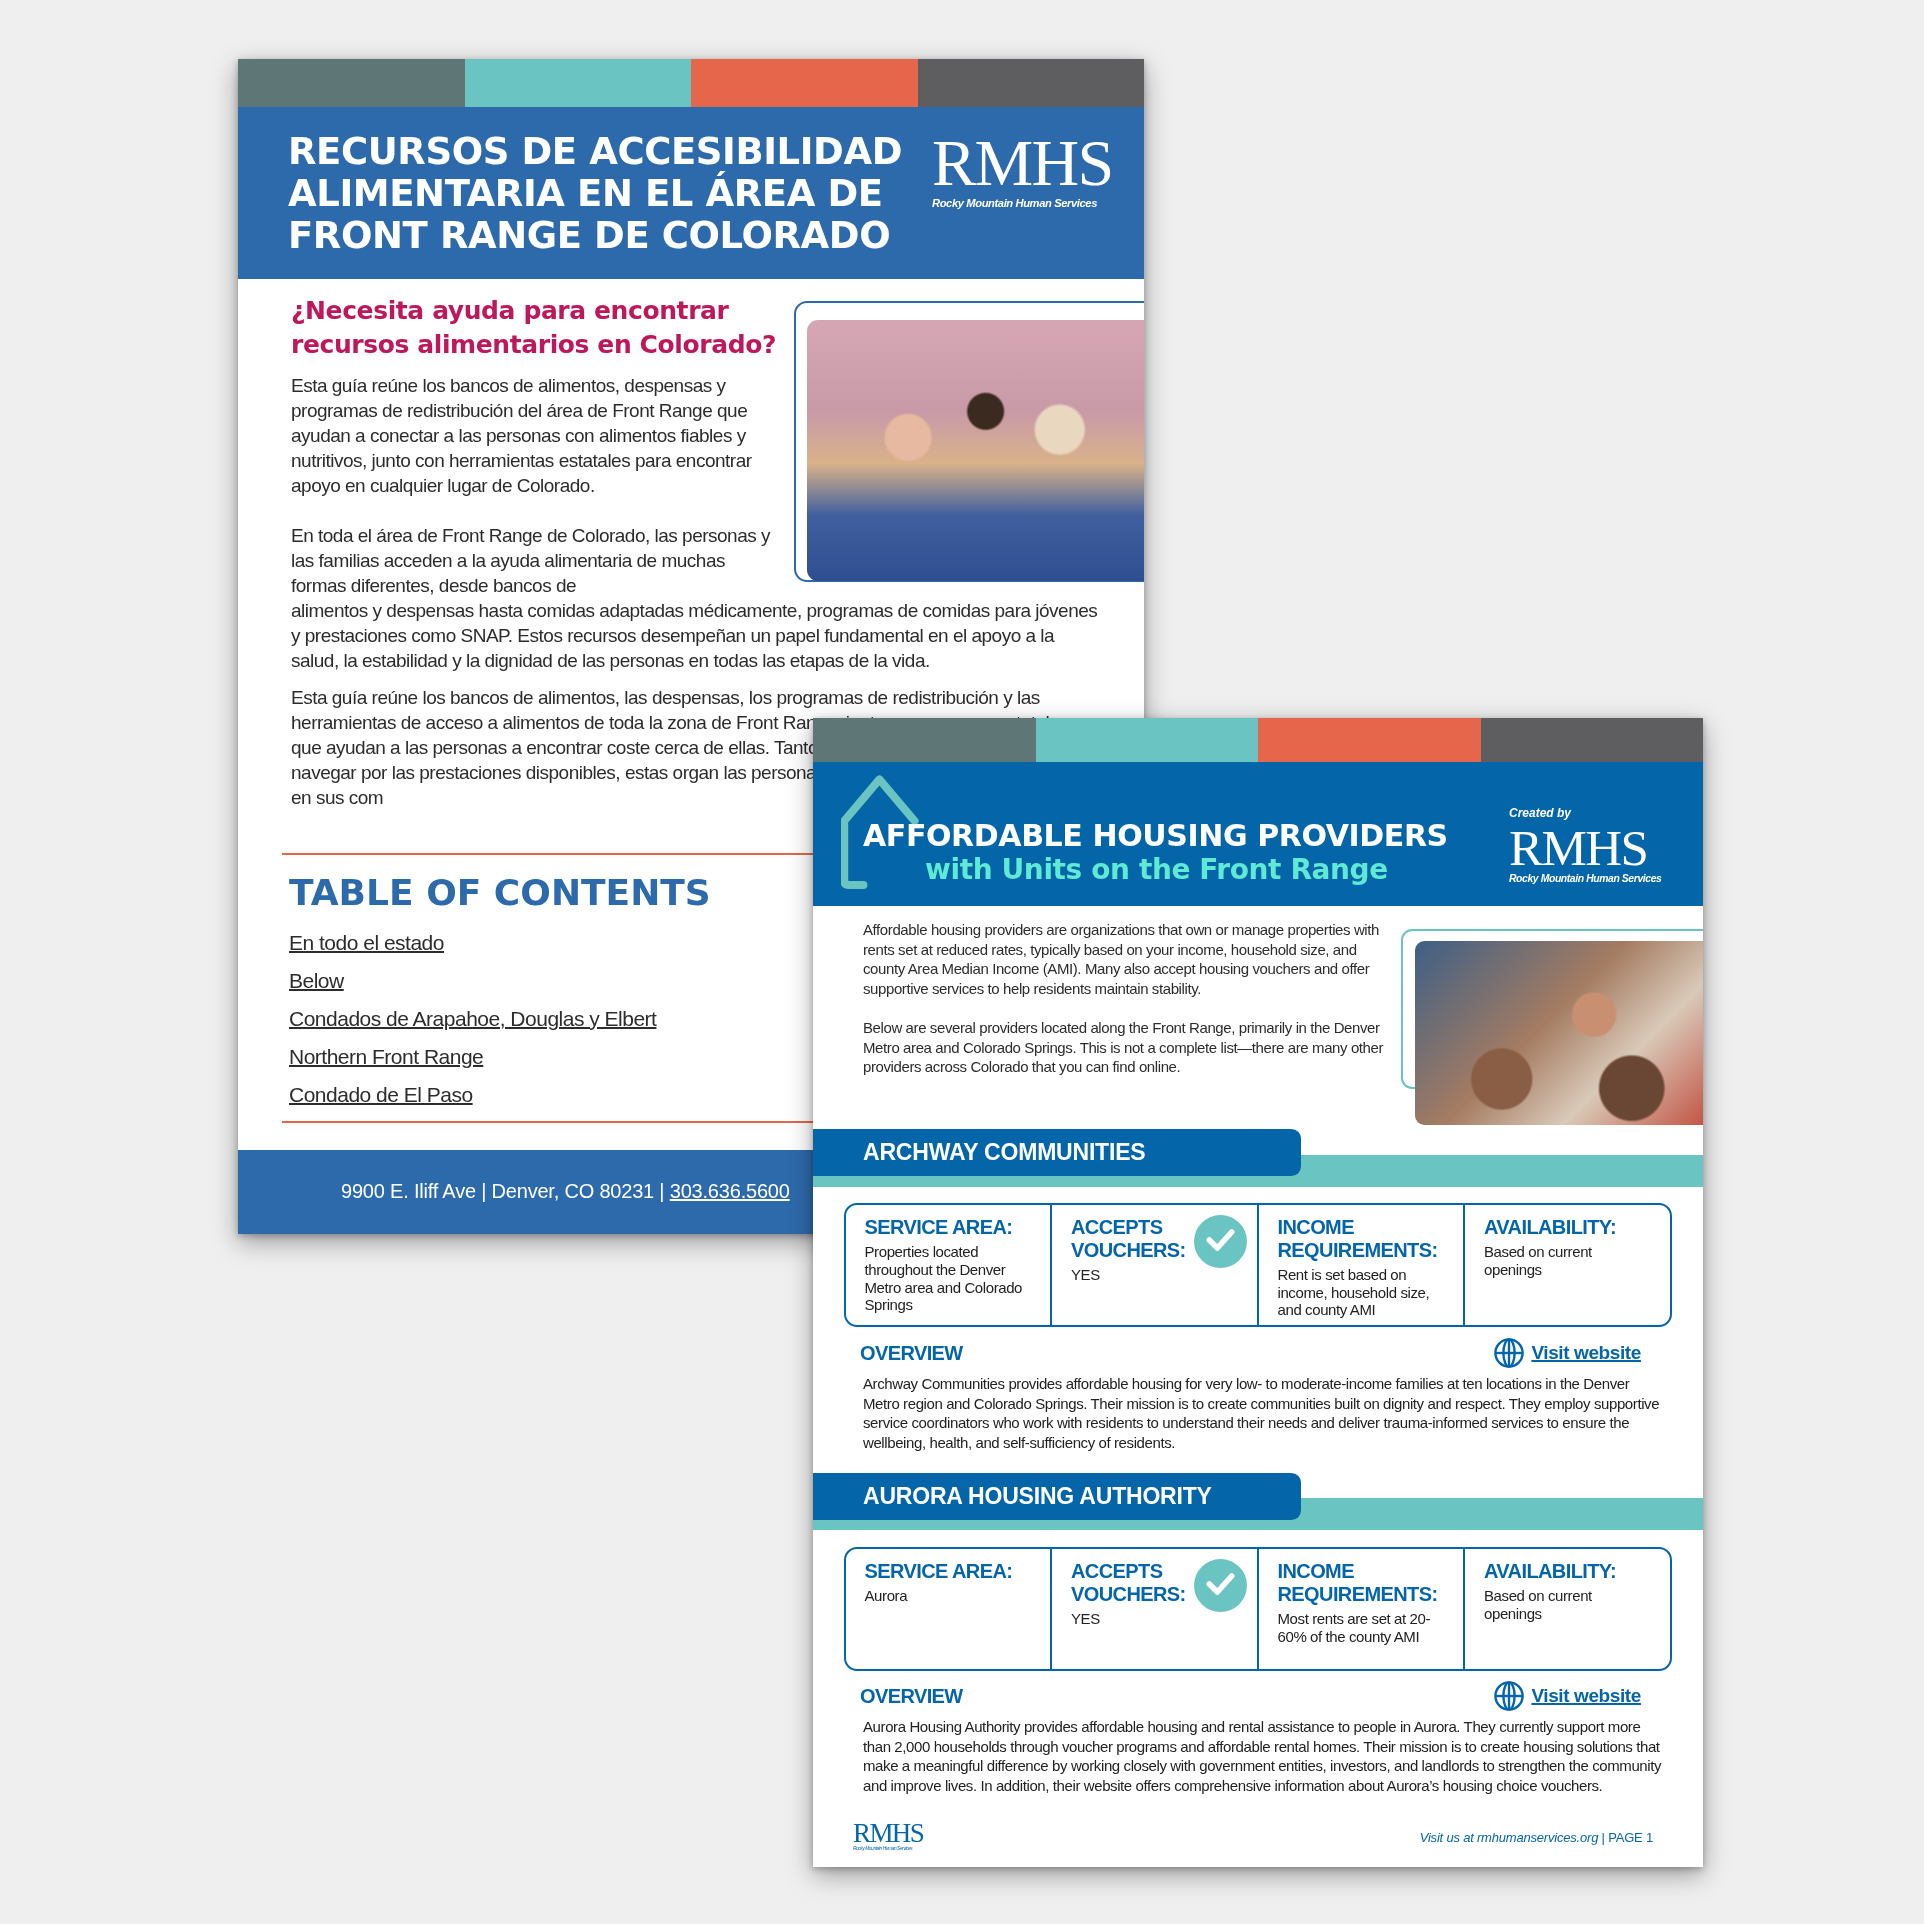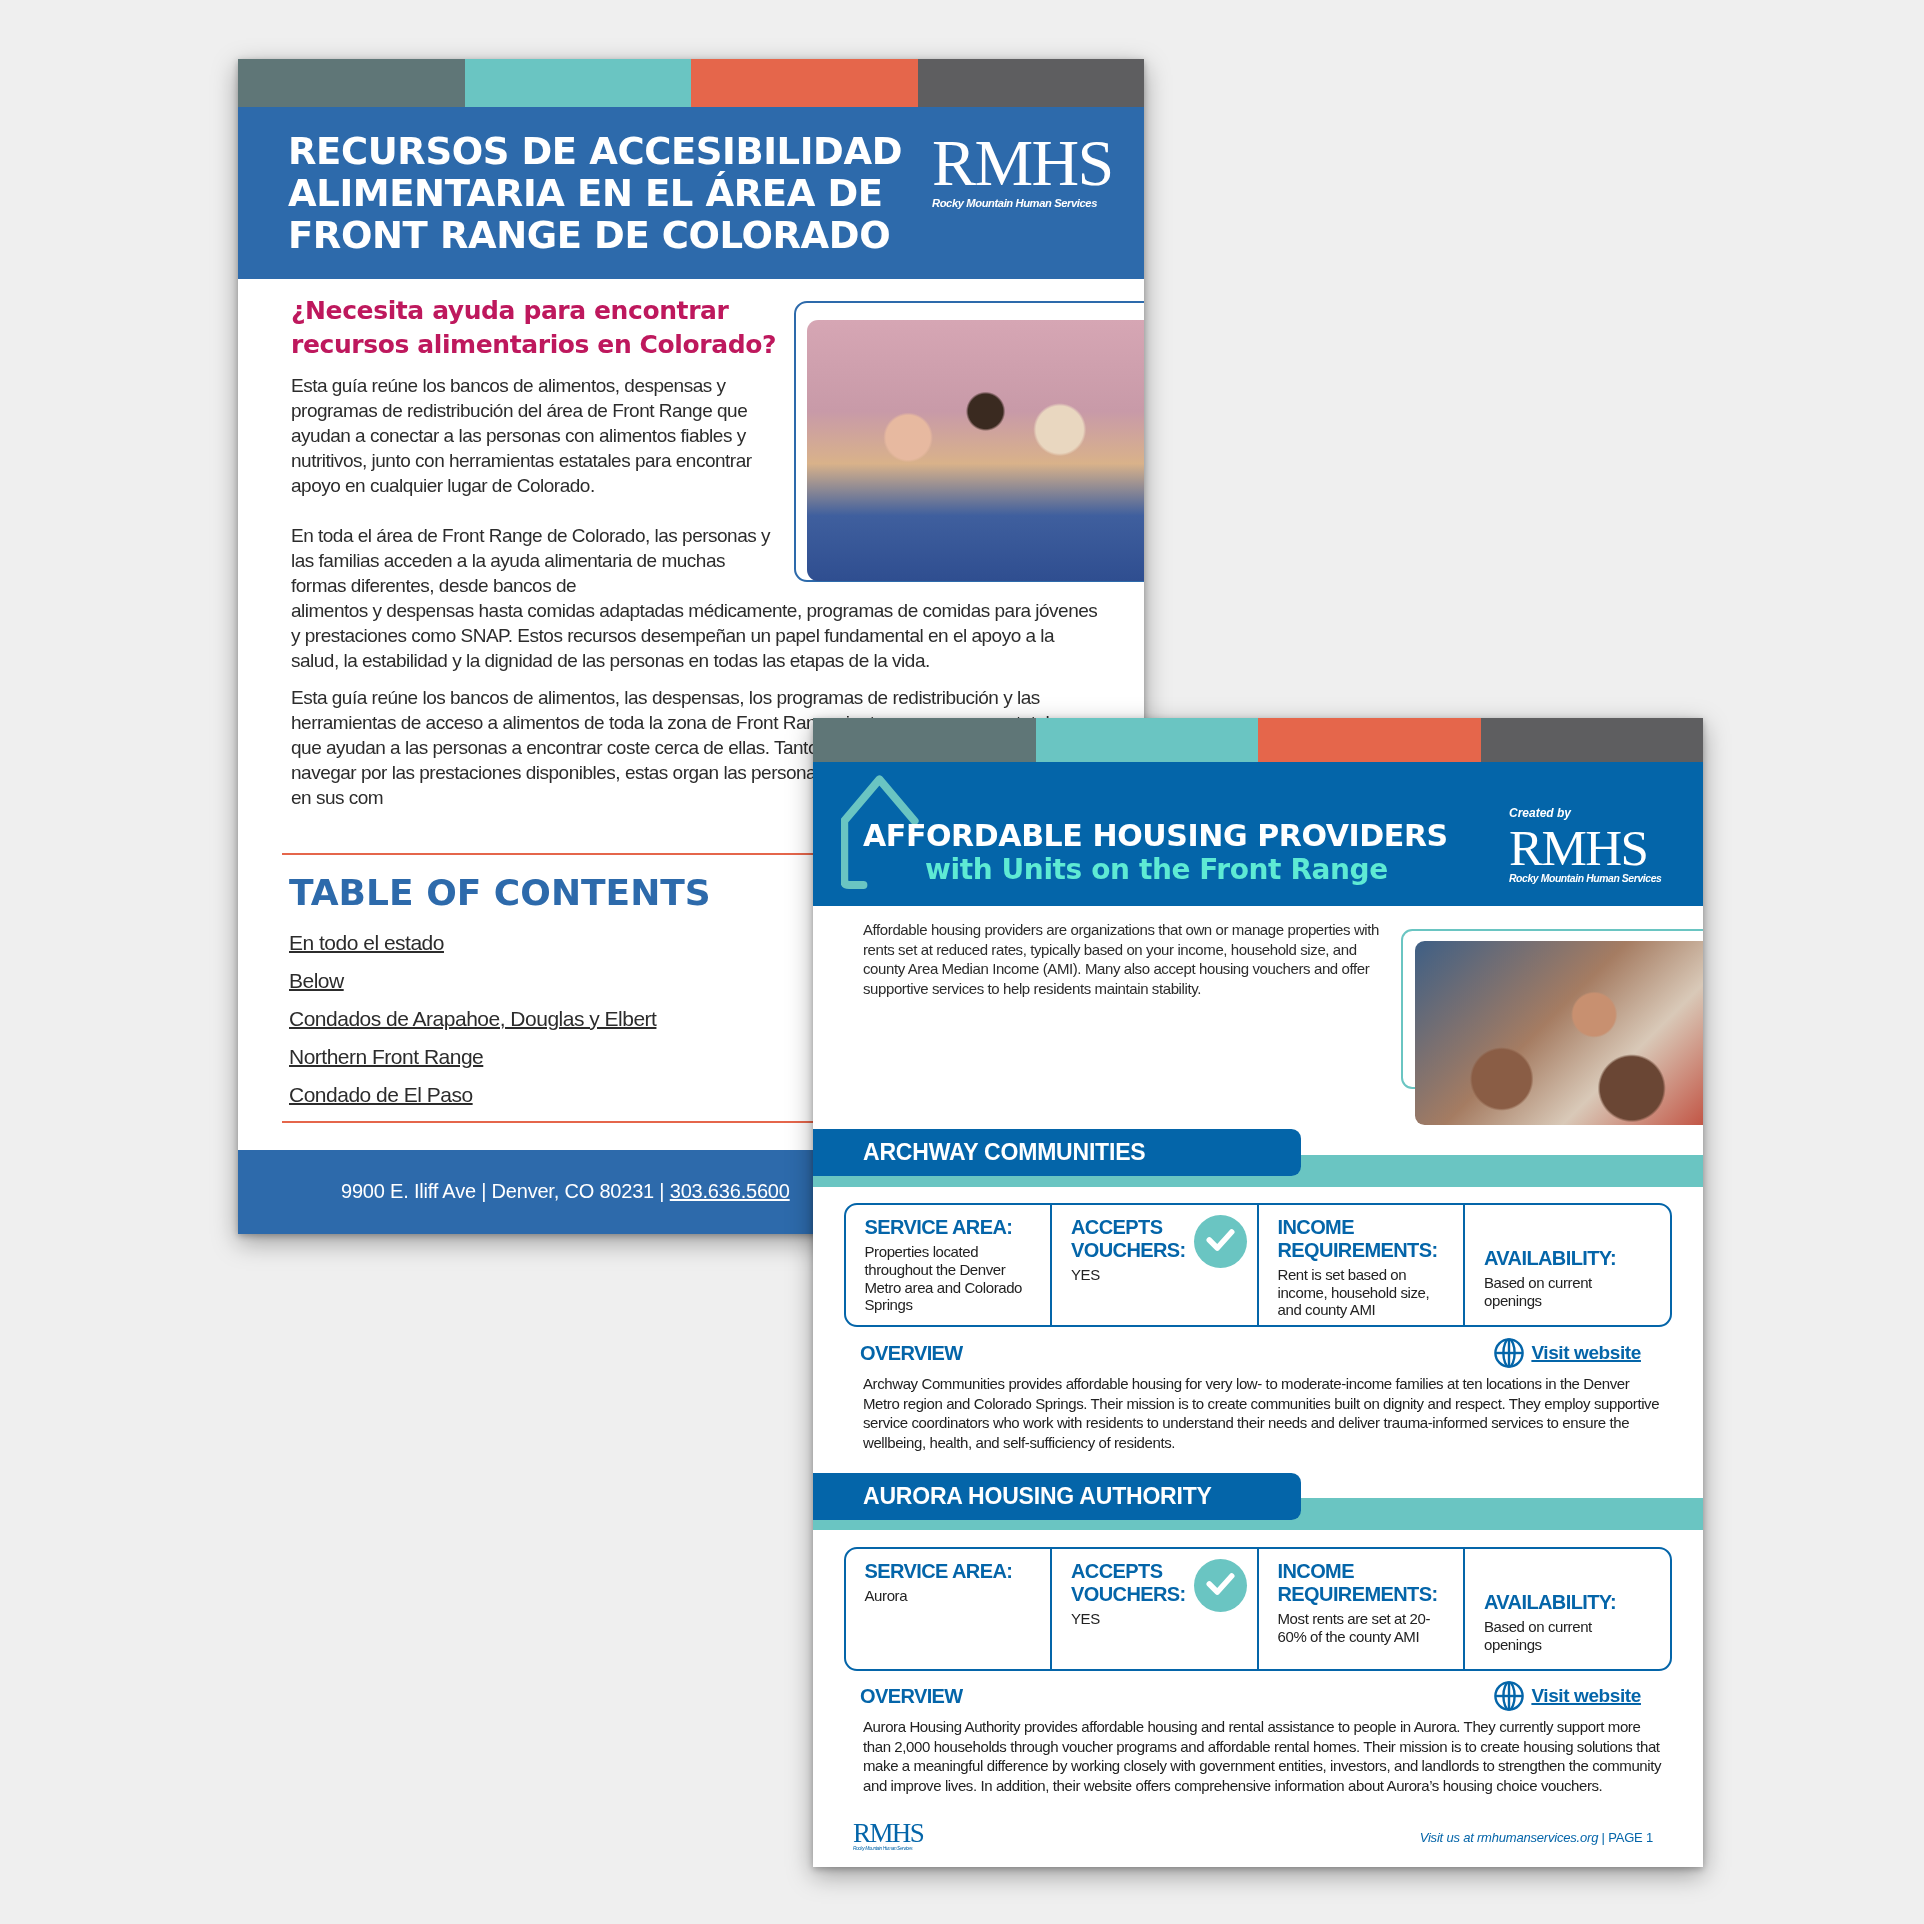--- a/index.html
+++ b/index.html
@@ -120,21 +120,21 @@
   }
   .sec-title {
     position: absolute; left: 50px; top: 9.6px; color: #fff; font-weight: bold;
     font-size: 23px; letter-spacing: -0.2px; white-space: nowrap;
   }
   .info-box {
     position: absolute; left: 30.5px; width: 828px; height: 124px;
     border: 2.4px solid #0465a9; border-radius: 13px; display: flex; box-sizing: border-box;
   }
   .info-cell { flex: 1; border-right: 2.4px solid #0465a9; padding: 11.2px 19px; position: relative; }
-  .info-cell:last-child { border-right: none; margin-top: 31px; }
+  .info-cell:last-child { border-right: none; }
   .info-label {
     color: #0465a9; font-weight: bold; font-size: 20px; line-height: 22.5px;
     letter-spacing: -0.6px;
   }
   .info-val { font-size: 15px; line-height: 17.6px; color: #222; margin-top: 4.8px; letter-spacing: -0.4px; }
   .check {
     position: absolute; right: 9.6px; top: 9.6px; width: 53px; height: 53px;
     border-radius: 50%; background: #6ac5c2;
   }
   .check svg { position: absolute; left: 12px; top: 13.6px; }
@@ -218,20 +218,21 @@
     <div class="title2">with Units on the Front Range</div>
     <div class="logo">
       <div class="created">Created by</div>
       <div class="logo-serif">RMHS</div>
       <div class="logo-sub">Rocky Mountain Human Services</div>
     </div>
   </div>
 
   <div class="intro body-font">
     <p>Affordable housing providers are organizations that own or manage properties with rents set at reduced rates, typically based on your income, household size, and county Area Median Income (AMI). Many also accept housing vouchers and offer supportive services to help residents maintain stability.</p>
+    <p>Below are several providers located along the Front Range, primarily in the Denver Metro area and Colorado Springs. This is not a complete list—there are many other providers across Colorado that you can find online.</p>
   </div>
   <div class="photo-frame"></div>
   <div class="photo"></div>
 
   <div class="sec-band" style="top:437px;"></div>
   <div class="sec-tab" style="top:411px;">
     <div class="sec-title">ARCHWAY COMMUNITIES</div>
   </div>
   <div class="info-box" style="top:485px;">
     <div class="info-cell">

